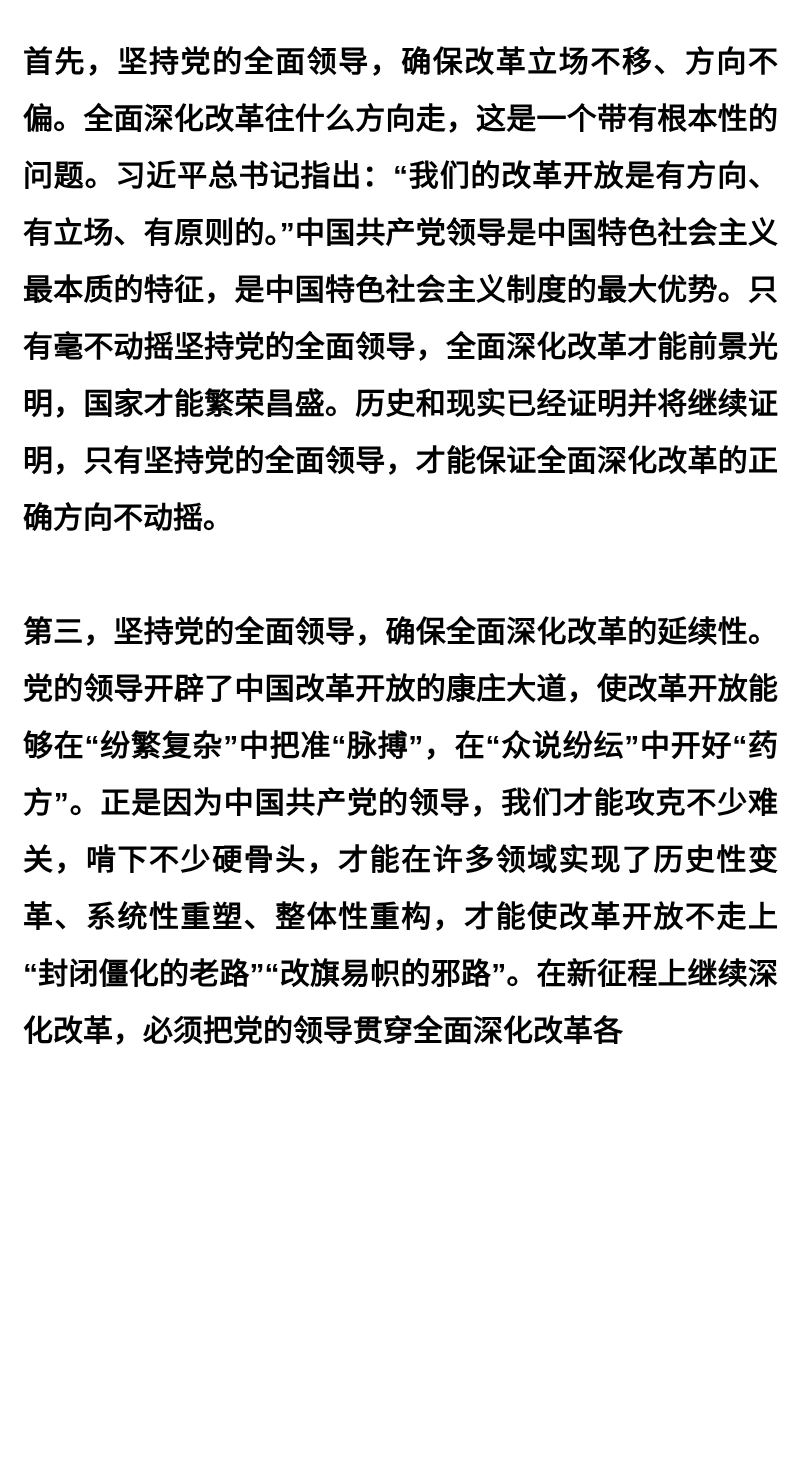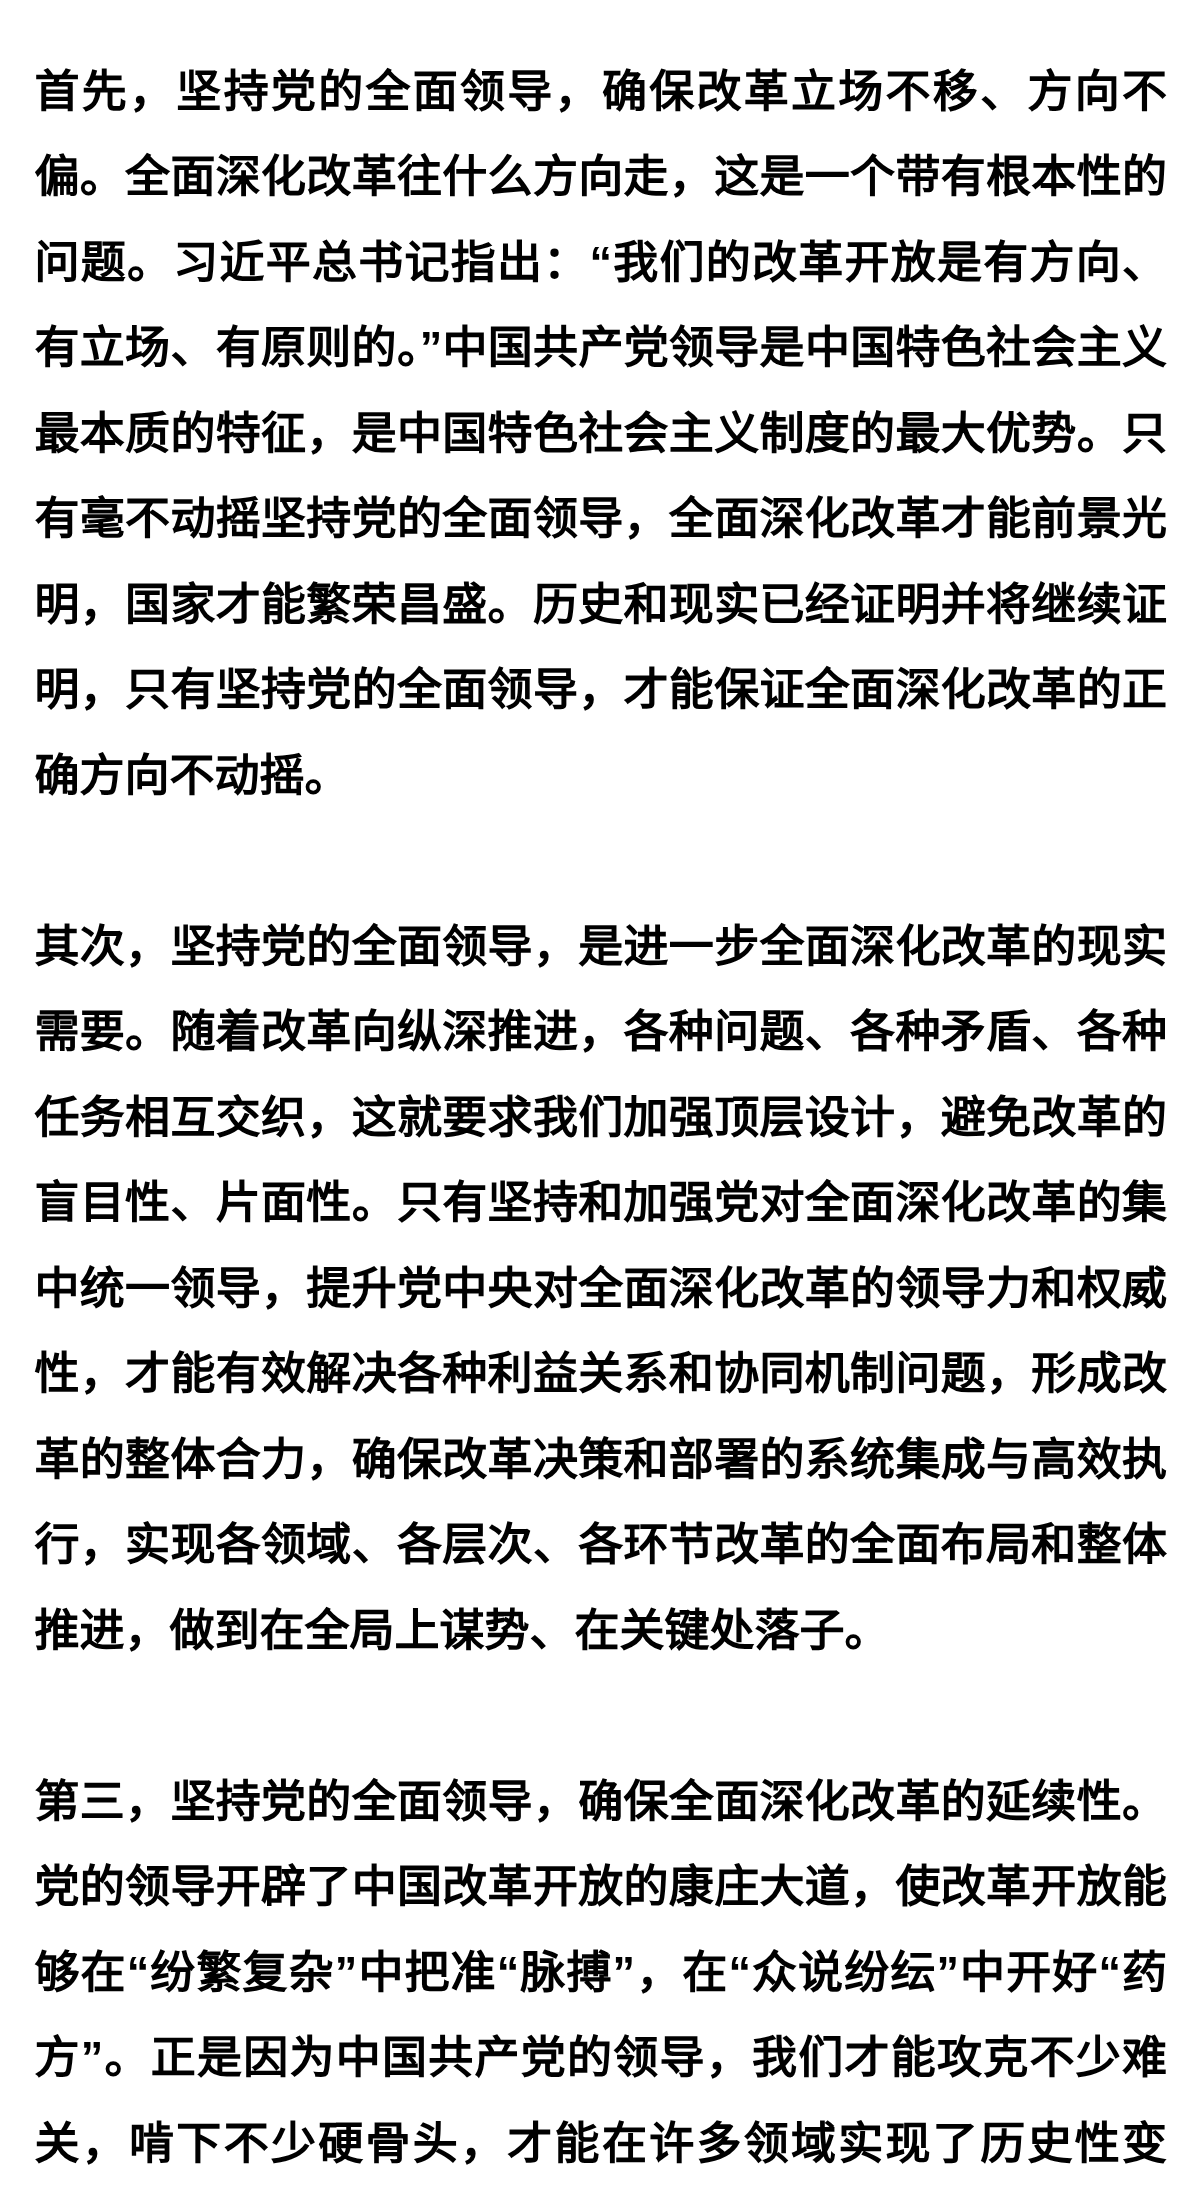--- a/index.html
+++ b/index.html
@@ -30,17 +30,16 @@
       word-break: break-all;
     }
     .doc-body p:last-child { margin-bottom: 0; }
   </style>
 </head>
 <body>
 
 <div class="page">
   <div class="doc-body">
     <p>首先，坚持党的全面领导，确保改革立场不移、方向不偏。全面深化改革往什么方向走，这是一个带有根本性的问题。习近平总书记指出：“我们的改革开放是有方向、有立场、有原则的。”中国共产党领导是中国特色社会主义最本质的特征，是中国特色社会主义制度的最大优势。只有毫不动摇坚持党的全面领导，全面深化改革才能前景光明，国家才能繁荣昌盛。历史和现实已经证明并将继续证明，只有坚持党的全面领导，才能保证全面深化改革的正确方向不动摇。</p>
-    <p>其次，坚持党的全面领导，是进一步全面深化改革的现实需要。随着改革向纵深推进，各种问题、各种矛盾、各种任务相互交织，这就要求我们加强顶层设计，避免改革的盲目性、片面性。只有坚持和加强党对全面深化改革的集中统一领导，提升党中央对全面深化改革的领导力和权威性，才能有效解决各种利益关系和协同机制问题，形成改革的整体合力，确保改革决策和部署的系统集成与高效执行，实现各领域、各层次、各环节改革的全面布局和整体推进，做到在全局上谋势、在关键处落子。</p>
     <p>第三，坚持党的全面领导，确保全面深化改革的延续性。党的领导开辟了中国改革开放的康庄大道，使改革开放能够在“纷繁复杂”中把准“脉搏”，在“众说纷纭”中开好“药方”。正是因为中国共产党的领导，我们才能攻克不少难关，啃下不少硬骨头，才能在许多领域实现了历史性变革、系统性重塑、整体性重构，才能使改革开放不走上“封闭僵化的老路”“改旗易帜的邪路”。在新征程上继续深化改革，必须把党的领导贯穿全面深化改革各</p>
   </div>
 
 </div>
 
 </body></html>

